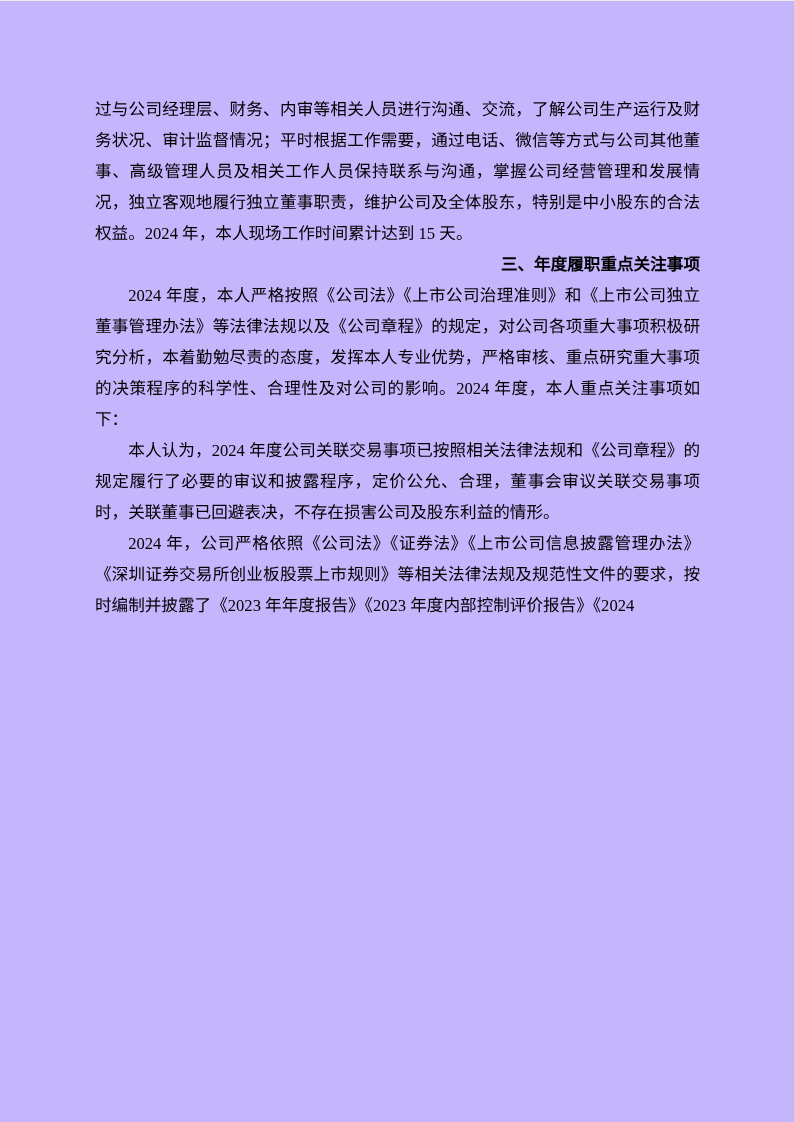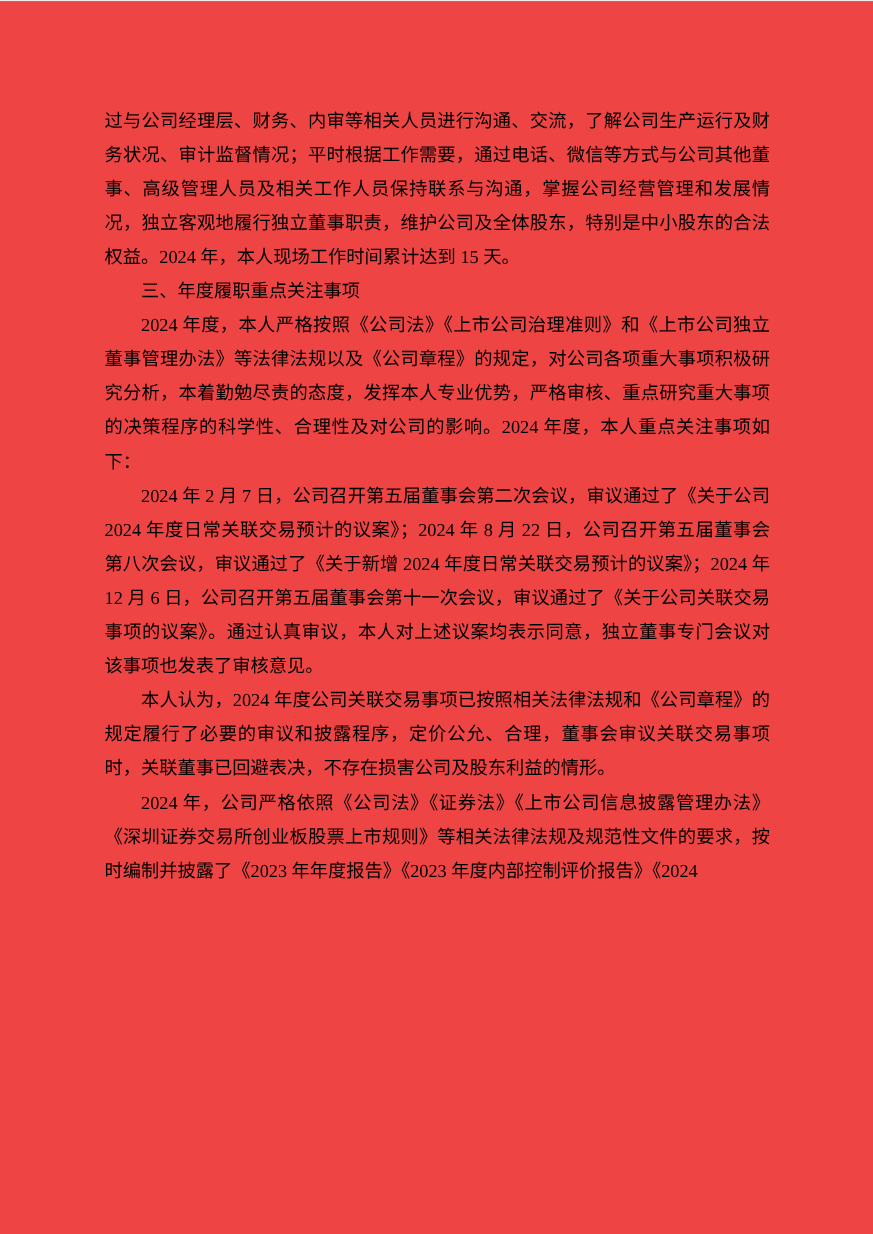--- a/index.html
+++ b/index.html
@@ -5,21 +5,21 @@
   html, body {
     margin: 0;
     padding: 0;
     background: #ffffff;
   }
   .page {
     position: relative;
     width: 794px;
     height: 1122px;
     margin: 0 auto;
-    background: #ef4444;
+    background: #c4b5fd;
     box-sizing: border-box;
     padding: 93px 94px 0 95px;
     overflow: hidden;
     border-top: 1px solid #ececec;
   }
   .doc {
     width: 605px;
   }
   .doc p {
     margin: 0;
@@ -30,29 +30,28 @@
     line-height: 31px;
     text-align: justify;
     text-justify: inter-ideograph;
     text-indent: 2em;
     word-break: break-all;
   }
   .doc p.continuation {
     text-indent: 0;
   }
   .doc p.heading {
-    font-weight: normal;
-    text-align: left;
+    font-weight: bold;
+    text-align: right;
   }
 </style>
 </head>
 <body>
 
 <div class="page">
   <div class="doc">
     <p class="continuation">过与公司经理层、财务、内审等相关人员进行沟通、交流，了解公司生产运行及财务状况、审计监督情况；平时根据工作需要，通过电话、微信等方式与公司其他董事、高级管理人员及相关工作人员保持联系与沟通，掌握公司经营管理和发展情况，独立客观地履行独立董事职责，维护公司及全体股东，特别是中小股东的合法权益。2024 年，本人现场工作时间累计达到 15 天。</p>
     <p class="heading">三、年度履职重点关注事项</p>
     <p>2024 年度，本人严格按照《公司法》《上市公司治理准则》和《上市公司独立董事管理办法》等法律法规以及《公司章程》的规定，对公司各项重大事项积极研究分析，本着勤勉尽责的态度，发挥本人专业优势，严格审核、重点研究重大事项的决策程序的科学性、合理性及对公司的影响。2024 年度，本人重点关注事项如下：</p>
-    <p>2024 年 2 月 7 日，公司召开第五届董事会第二次会议，审议通过了《关于公司 2024 年度日常关联交易预计的议案》；2024 年 8 月 22 日，公司召开第五届董事会第八次会议，审议通过了《关于新增 2024 年度日常关联交易预计的议案》；2024 年 12 月 6 日，公司召开第五届董事会第十一次会议，审议通过了《关于公司关联交易事项的议案》。通过认真审议，本人对上述议案均表示同意，独立董事专门会议对该事项也发表了审核意见。</p>
     <p>本人认为，2024 年度公司关联交易事项已按照相关法律法规和《公司章程》的规定履行了必要的审议和披露程序，定价公允、合理，董事会审议关联交易事项时，关联董事已回避表决，不存在损害公司及股东利益的情形。</p>
     <p>2024 年，公司严格依照《公司法》《证券法》《上市公司信息披露管理办法》《深圳证券交易所创业板股票上市规则》等相关法律法规及规范性文件的要求，按时编制并披露了《2023 年年度报告》《2023 年度内部控制评价报告》《2024</p>
   </div>
 </div>
 
 </body></html>

